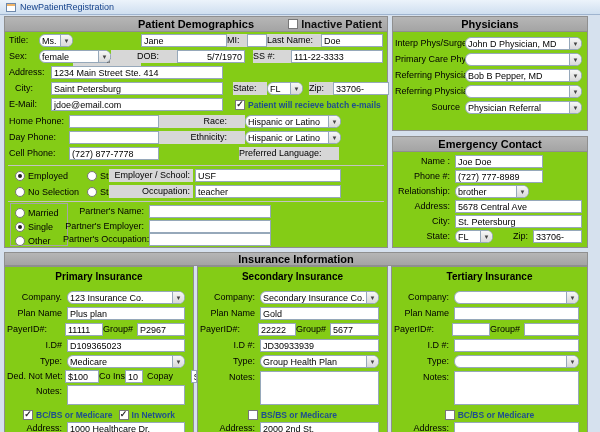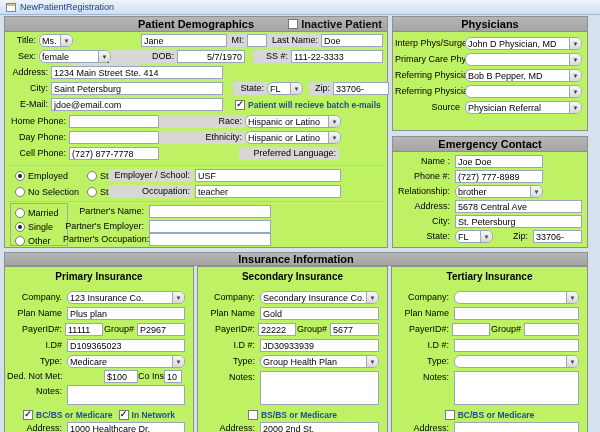--- a/index.html
+++ b/index.html
@@ -9,27 +9,27 @@
   }
   
   .tabbar{position:absolute;left:0;top:0;width:600px;height:14px;
     background:linear-gradient(#ecf3fb,#cfdff0);border-bottom:1px solid #9fb4cf;
     display:flex;align-items:center;}
   .tab{display:flex;align-items:center;gap:4px;padding:0 6px;height:14px;}
   .wicon{width:10px;height:9px;box-sizing:border-box;border:1px solid #6d88ab;background:#fff;position:relative;flex-shrink:0;}
   .wicon::before{content:"";position:absolute;left:0;top:0;right:0;height:2px;background:#f0b46a;}
   .tabtitle{font-size:9px;color:#15428b;white-space:nowrap;}
   
-  .panel{position:absolute;background:#bef264;border:1px solid #8f8f8f;box-sizing:border-box;}
+  .panel{position:absolute;background:#84cc16;border:1px solid #8f8f8f;box-sizing:border-box;}
   .phead{position:relative;height:14px;background:linear-gradient(#b6b6b6,#a4a4a4);
     border-bottom:1px solid #8f8f8f;display:flex;align-items:center;justify-content:center;
     font-size:11px;font-weight:bold;}
   .row{position:absolute;display:flex;align-items:center;height:13px;}
   .l{font-size:9px;height:13px;line-height:13px;white-space:nowrap;text-align:right;
-     padding-right:3px;flex-shrink:0;box-sizing:border-box;}
+     padding-right:18px;flex-shrink:0;box-sizing:border-box;}
   .l8{font-size:8px;}
   .l85{font-size:8.5px;}
   .lg{background:#d7d7d7;}
   .f{height:13px;box-sizing:border-box;border:1px solid #96a8ba;background:#fff;
      font-size:9px;padding:0 2px;white-space:nowrap;overflow:hidden;
      display:flex;align-items:center;flex-shrink:0;}
   .ra{justify-content:flex-end;}
   .combo{padding-right:14px;position:relative;border-radius:6px;}
   .arrow{position:absolute;right:0;top:0;width:12px;height:100%;box-sizing:border-box;
      background:linear-gradient(#f7f7f7,#d9d9d9);border-left:1px solid #96a8ba;
@@ -231,21 +231,21 @@
 
 <div class="panel" style="left:392px;top:136px;width:196px;height:112px;">
   <div class="phead">
     <span>Emergency Contact</span>
   </div>
   <span class="abslbl l85" style="left:2px;top:18px;width:58px;">Name :</span>
   <span class="f absf" style="left:62px;top:18px;width:88px;">Joe Doe</span>
   <span class="abslbl l85" style="left:2px;top:33px;width:58px;">Phone #:</span>
   <span class="f absf" style="left:62px;top:33px;width:88px;">(727) 777-8989</span>
   <span class="abslbl l8" style="left:2px;top:48px;width:58px;">Relationship:</span>
-  <span class="f combo absf" style="left:62px;top:48px;width:88px;">
+  <span class="f combo absf" style="left:62px;top:48px;width:74px;">
       <span>brother</span>
       <span class="arrow">▼</span>
     </span>
   <span class="abslbl l85" style="left:2px;top:63px;width:58px;">Address:</span>
   <span class="f absf" style="left:62px;top:63px;right:5px;">5678 Central Ave</span>
   <span class="abslbl l85" style="left:2px;top:78px;width:58px;">City:</span>
   <span class="f absf" style="left:62px;top:78px;right:5px;">St. Petersburg</span>
   <span class="abslbl l85" style="left:2px;top:93px;width:58px;">State:</span>
   <span class="f combo absf" style="left:62px;top:93px;width:38px;">
       <span>FL</span>
@@ -276,21 +276,21 @@
   </div>
   <span class="abslbl" style="left:2px;top:72px;width:58px;">I.D#</span>
   <span class="f absf" style="left:62px;top:72px;right:8px;">D109365023</span>
   <span class="abslbl" style="left:2px;top:88px;width:58px;">Type:</span>
   <span class="f combo absf" style="left:62px;top:88px;right:8px;">
       <span>Medicare</span>
       <span class="arrow">▼</span>
     </span>
   <div class="row" style="left:2px;right:6px;top:103px;">
     <span class="l" style="width:58px;">Ded. Not Met:</span>
-    <span class="f" style="width:34px;margin-left:39px;">$100</span>
+    <span class="f" style="width:34px;">$100</span>
     <span class="l" style="width:26px;">Co Ins</span>
     <span class="f" style="width:18px;">10</span>
     <span class="l" style="width:48px;text-align:right;">Copay</span>
     <span class="f" style="flex:1;">$10</span>
   </div>
   <span class="abslbl" style="left:2px;top:118px;width:58px;">Notes:</span>
   <div class="notes" style="left:62px;top:118px;right:8px;height:20px;"></div>
   <div class="row" style="left:0;right:0;top:141px;justify-content:center;gap:3px;">
     <span class="cb on" style="width:10px;height:10px;"></span>
     <span class="bluelbl">BC/BS or Medicare</span>

